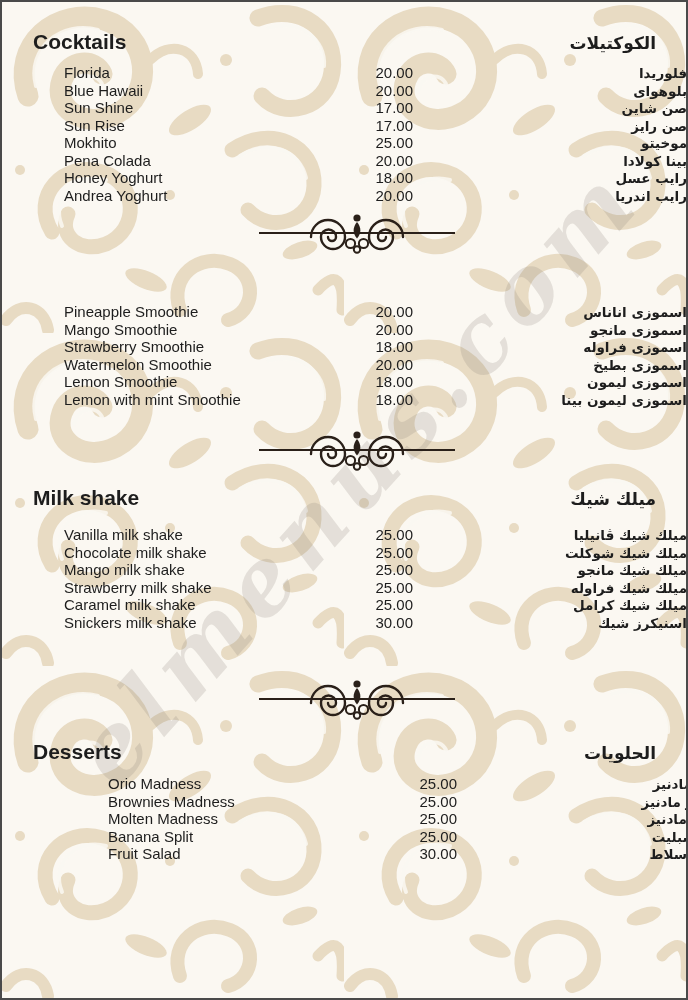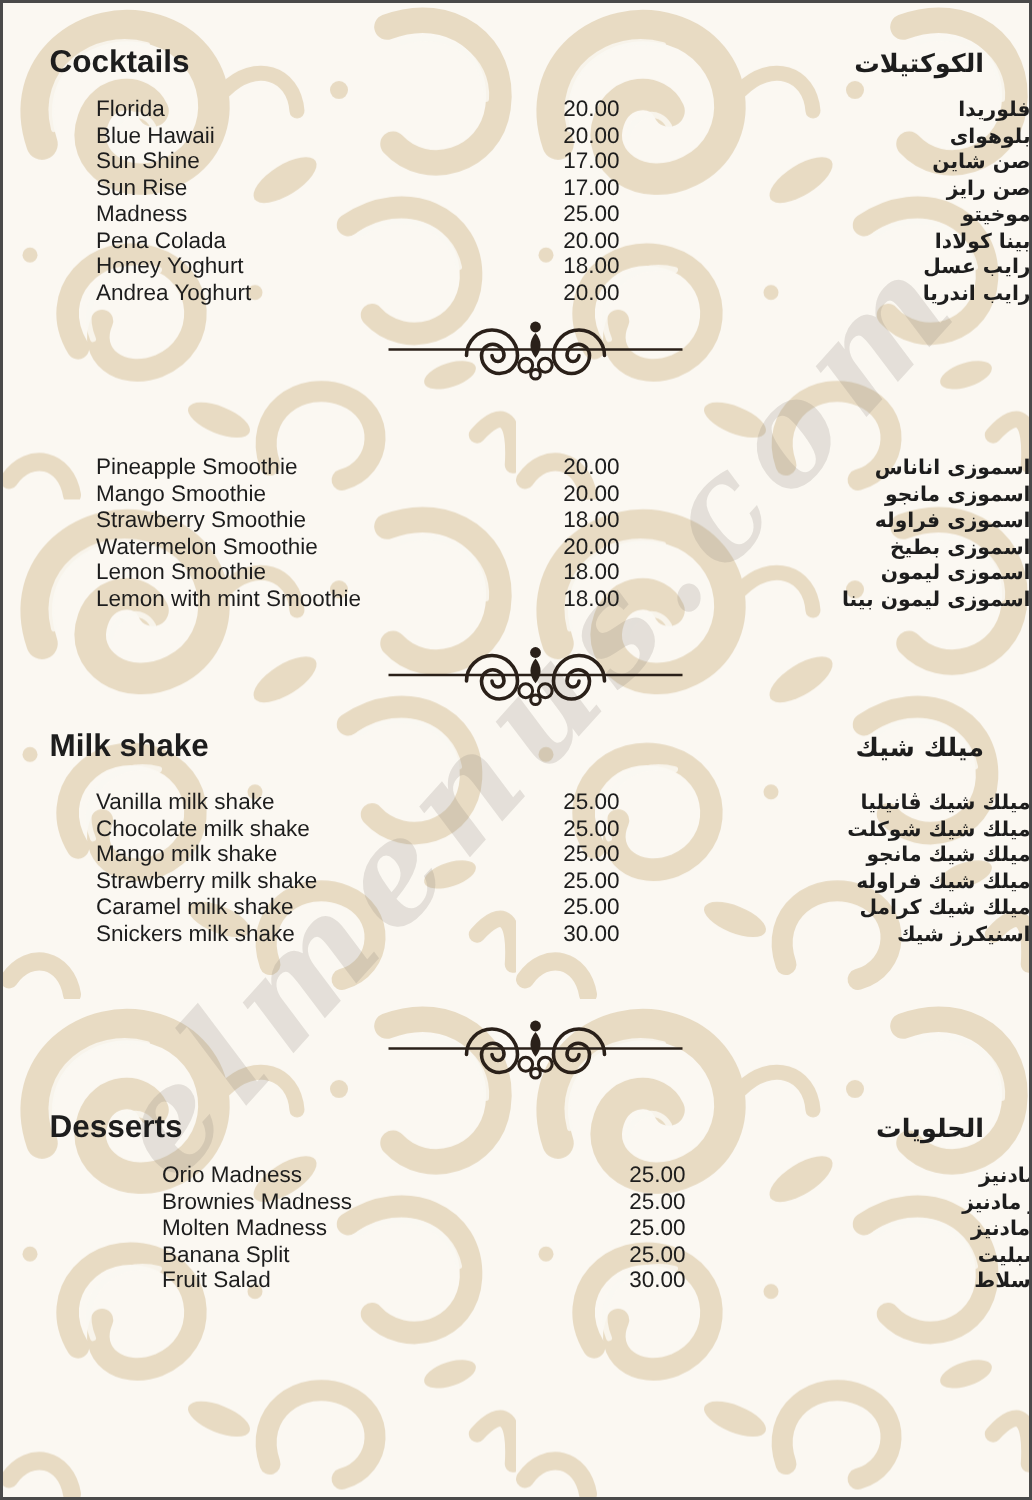--- a/index.html
+++ b/index.html
@@ -132,21 +132,21 @@
         <span class="nm">Sun Shine</span>
         <span class="pr">17.00</span>
         <span class="arname ar" dir="rtl">صن شاين</span>
       </div>
       <div class="row">
         <span class="nm">Sun Rise</span>
         <span class="pr">17.00</span>
         <span class="arname ar" dir="rtl">صن رايز</span>
       </div>
       <div class="row">
-        <span class="nm">Madness</span>
+        <span class="nm">Mokhito</span>
         <span class="pr">25.00</span>
         <span class="arname ar" dir="rtl">موخيتو</span>
       </div>
       <div class="row">
         <span class="nm">Pena Colada</span>
         <span class="pr">20.00</span>
         <span class="arname ar" dir="rtl">بينا كولادا</span>
       </div>
       <div class="row">
         <span class="nm">Honey Yoghurt</span>

